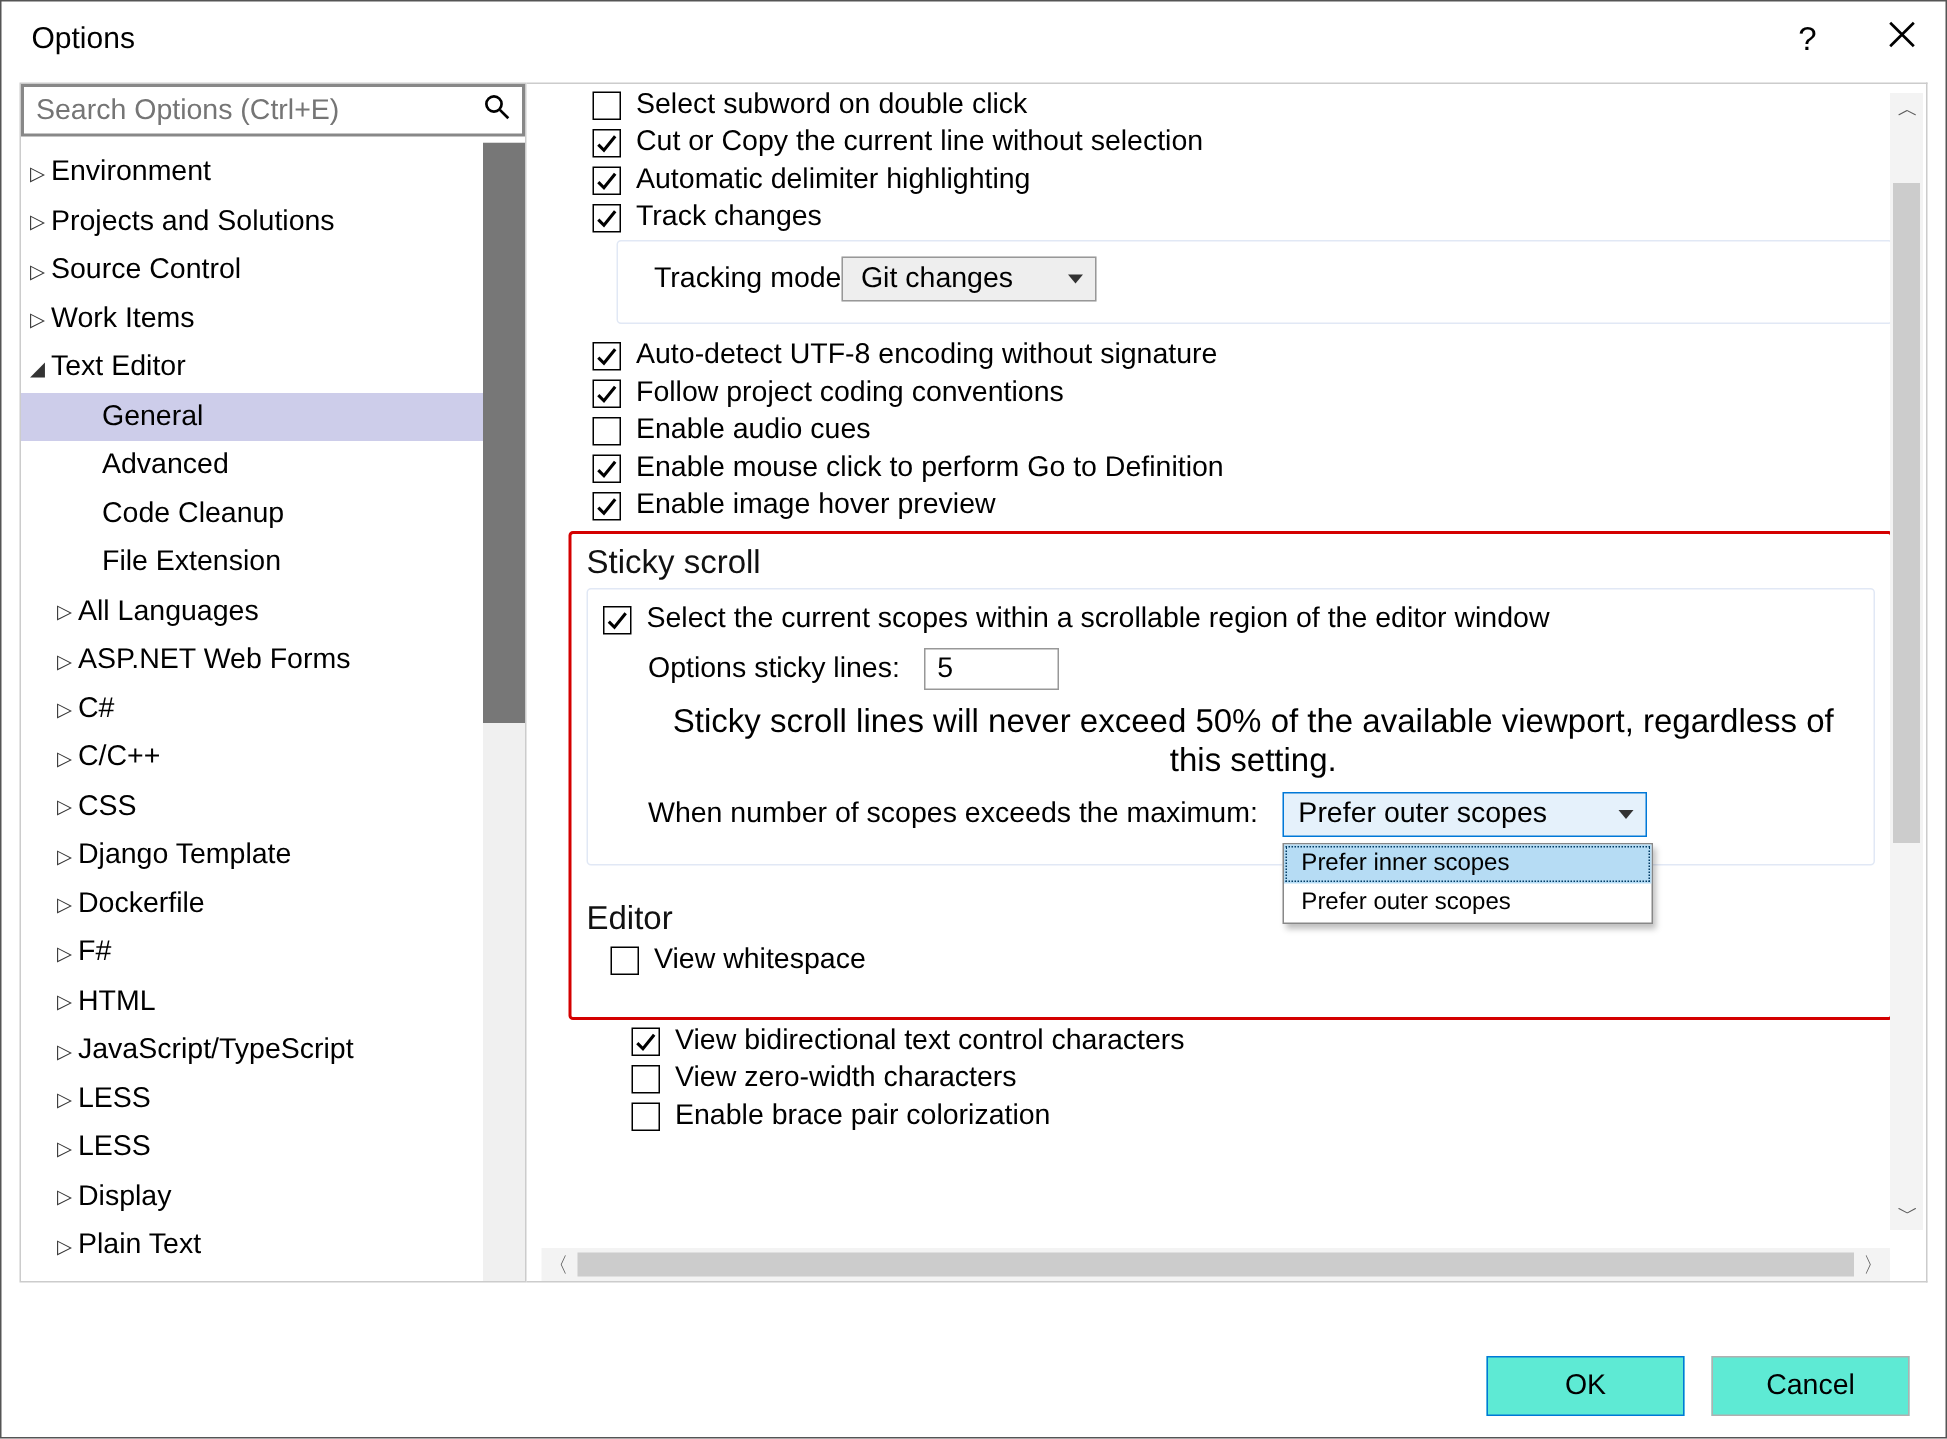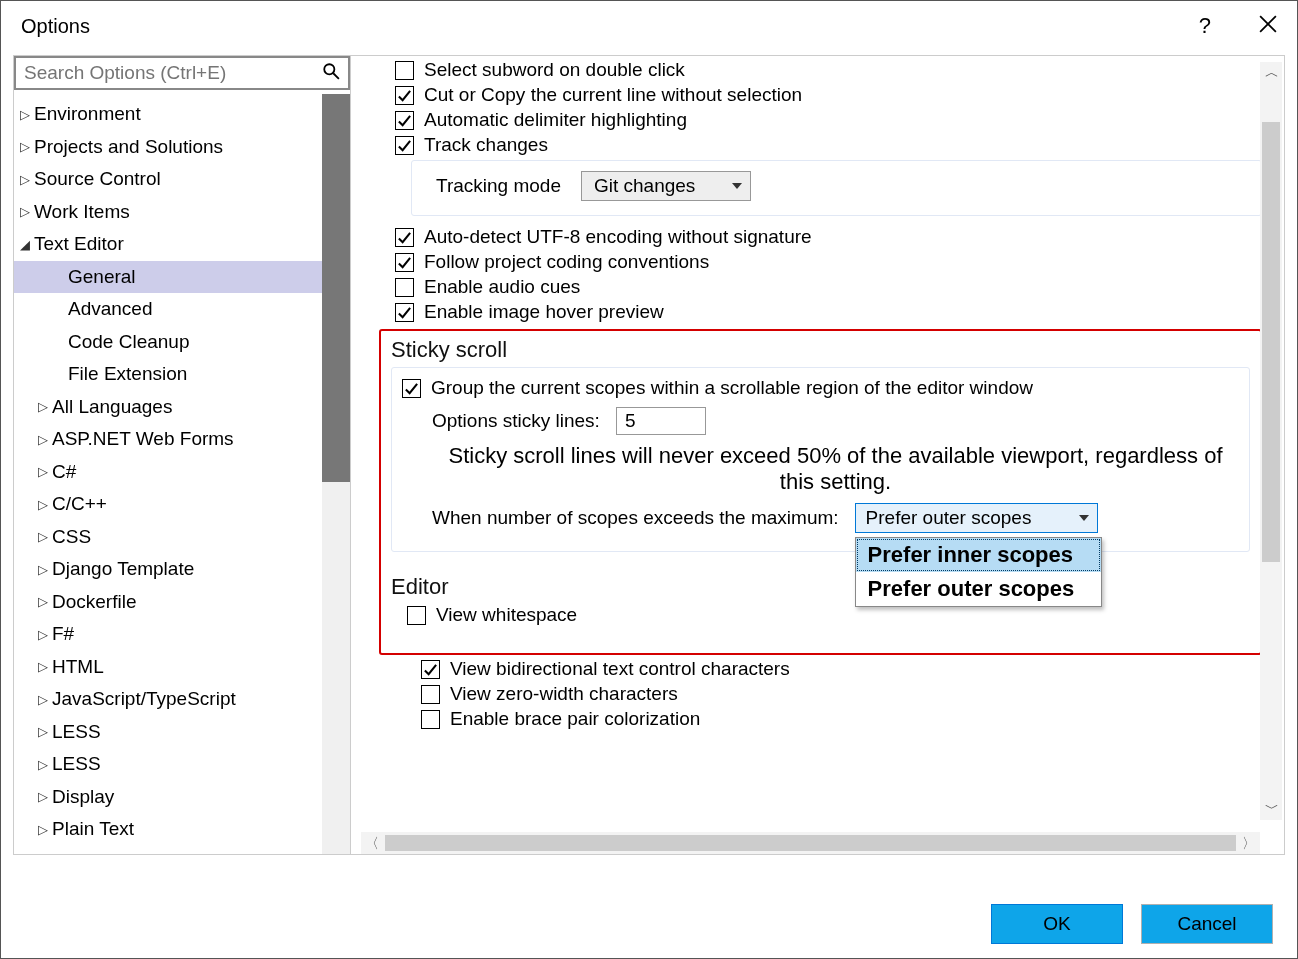--- a/index.html
+++ b/index.html
@@ -29,49 +29,49 @@
 .caret.expanded { transform: none; }
 .no-caret { display:inline-block; width:14px; }
 
 .main { flex:1; position:relative; border: 1px solid #ccc; border-left:none; padding: 0 22px 0 28px; overflow: hidden; font-size: 19px; color:#000; }
 .main-inner { padding-left: 16px; }
 .checkbox-row { display:flex; align-items:center; gap:10px; margin: 3px 0; }
 .chk { width:19px; height:19px; border:1.6px solid #000; display:inline-flex; align-items:center; justify-content:center; background:#fff; flex-shrink:0; }
 .chk.checked svg { width:15px; height:15px; }
 .subgroup { border:1px solid #e1e8f5; border-radius:3px; margin: 4px 0 10px 0; padding: 6px 10px 10px 10px; }
 .subgroup.inner { margin-left: 16px; }
-.label-row { display:flex; align-items:center; gap: 20px; margin: 4px 0 4px 14px; }
+.label-row { display:flex; align-items:center; margin: 4px 0 4px 14px; }
 .select { border:1.5px solid #989898; background:#eee; padding: 3px 30px 3px 12px; font-size:19px; position:relative; min-width:170px; }
 .select::after { content:""; position:absolute; right:8px; top:50%; transform:translateY(-50%); border-left:5px solid transparent; border-right:5px solid transparent; border-top:6px solid #333; }
 .num-input { border:1.5px solid #989898; padding: 2px 8px; width: 90px; font-size:19px; background:#fff; }
 
 .highlight-box { border: 2px solid #d40000; border-radius:3px; padding: 6px 0 24px 0; margin-top:6px; }
 .section-label { color:#111; font-size:22px; padding-left:10px; margin-bottom: 4px; }
 .sticky-note { margin: 6px 0 6px 30px; font-size:22px;text-align:center; }
 .sticky-row { display:flex; align-items:center; margin: 8px 0 8px 30px; gap: 16px; }
 
 .scopes-select { border:1.5px solid #0078d7; background:#e5f1fb; padding: 3px 30px 3px 10px; font-size:19px; position:relative; width:243px; }
 .scopes-select::after { content:""; position:absolute; right:8px; top:50%; transform:translateY(-50%); border-left:5px solid transparent; border-right:5px solid transparent; border-top:6px solid #333; }
 .dropdown-pop { position:absolute; border:1px solid #888; background:#fff; width:247px; box-shadow:2px 3px 4px rgba(0,0,0,0.25); z-index:5; }
-.dropdown-pop .opt { padding: 4px 12px; font-size:22px;font-weight:bold; }
+.dropdown-pop .opt { padding: 4px 12px; font-size:16px; }
 .dropdown-pop .opt.hover { background:#b6dcf4; outline:1px dotted #003a63; outline-offset:-2px; }
 
 .main-scroll-right { position:absolute; top:6px; right:2px; width:22px; height: calc(100% - 40px); background:#f3f3f3; }
 .main-scroll-right .arrow { position:absolute; left:5px; font-size:14px; color:#5a5a5a; }
 .main-scroll-right .arrow.up { top:2px; }
 .main-scroll-right .arrow.down { bottom:2px; }
 .main-scroll-right .thumb { position:absolute; top:60px; left:2px; width:18px; height:440px; background:#ccc; }
 .main-scroll-bottom { position:absolute; bottom:0; left:10px; right:24px; height:22px; background:#f3f3f3; }
 .main-scroll-bottom .arrow { position:absolute; top:3px; font-size:14px; color:#5a5a5a; }
 .main-scroll-bottom .arrow.l { left:4px; }
 .main-scroll-bottom .arrow.r { right:4px; }
 .main-scroll-bottom .thumb { position:absolute; left:24px; top:3px; right:24px; height:16px; background:#ccc; }
 
 .footer { position:absolute; bottom:14px; right:24px; display:flex; gap:18px; }
-.btn { width:132px; height:40px; border:1px solid #b0b0b0; background:#0ea5e9; font-size:19px; display:flex; align-items:center; justify-content:center; cursor:pointer; }
+.btn { width:132px; height:40px; border:1px solid #b0b0b0; background:#5eead4; font-size:19px; display:flex; align-items:center; justify-content:center; cursor:pointer; }
 .btn.primary { border:1.5px solid #0078d7; }
 </style>
 </head>
 <body>
 
 <div class="titlebar">
   <span>Options</span>
   <div class="titlebar-right">
     <span class="help-icon">?</span>
     <span class="close-icon">
@@ -247,41 +247,49 @@
             <svg viewBox="0 0 16 16">
               <polyline points="2,9 6,13 14,3" fill="none" stroke="#000" stroke-width="2.2"></polyline>
             </svg>
           </span>
         <span>Follow project coding conventions</span>
       </div>
       <div class="checkbox-row">
         <span class="chk"></span>
         <span>Enable audio cues</span>
       </div>
+      <div class="checkbox-row">
+        <span class="chk checked">
+            <svg viewBox="0 0 16 16">
+              <polyline points="2,9 6,13 14,3" fill="none" stroke="#000" stroke-width="2.2"></polyline>
+            </svg>
+          </span>
+        <span>Enable mouse click to perform Go to Definition</span>
+      </div>
 
       <div class="checkbox-row">
         <span class="chk checked">
             <svg viewBox="0 0 16 16">
               <polyline points="2,9 6,13 14,3" fill="none" stroke="#000" stroke-width="2.2"></polyline>
             </svg>
           </span>
         <span>Enable image hover preview</span>
       </div>
     </div>
 
     <div class="highlight-box">
       <div class="section-label">Sticky scroll</div>
       <div class="subgroup" style="margin-left:10px; margin-right:10px">
         <div class="checkbox-row">
           <span class="chk checked">
               <svg viewBox="0 0 16 16">
                 <polyline points="2,9 6,13 14,3" fill="none" stroke="#000" stroke-width="2.2"></polyline>
               </svg>
             </span>
-          <span>Group the current scopes within a scrollable region of the editor window</span>
+          <span>Select the current scopes within a scrollable region of the editor window</span>
         </div>
         <div class="sticky-row">
           <span>Options sticky lines:</span>
           <input class="num-input" value="5" style="">
         </div>
         <div class="sticky-note">Sticky scroll lines will never exceed 50% of the available viewport, regardless of this setting.</div>
         <div class="sticky-row" style="position:relative">
           <span>When number of scopes exceeds the maximum:</span>
           <div style="position:relative">
             <div class="scopes-select"><span>Prefer outer scopes</span></div>

